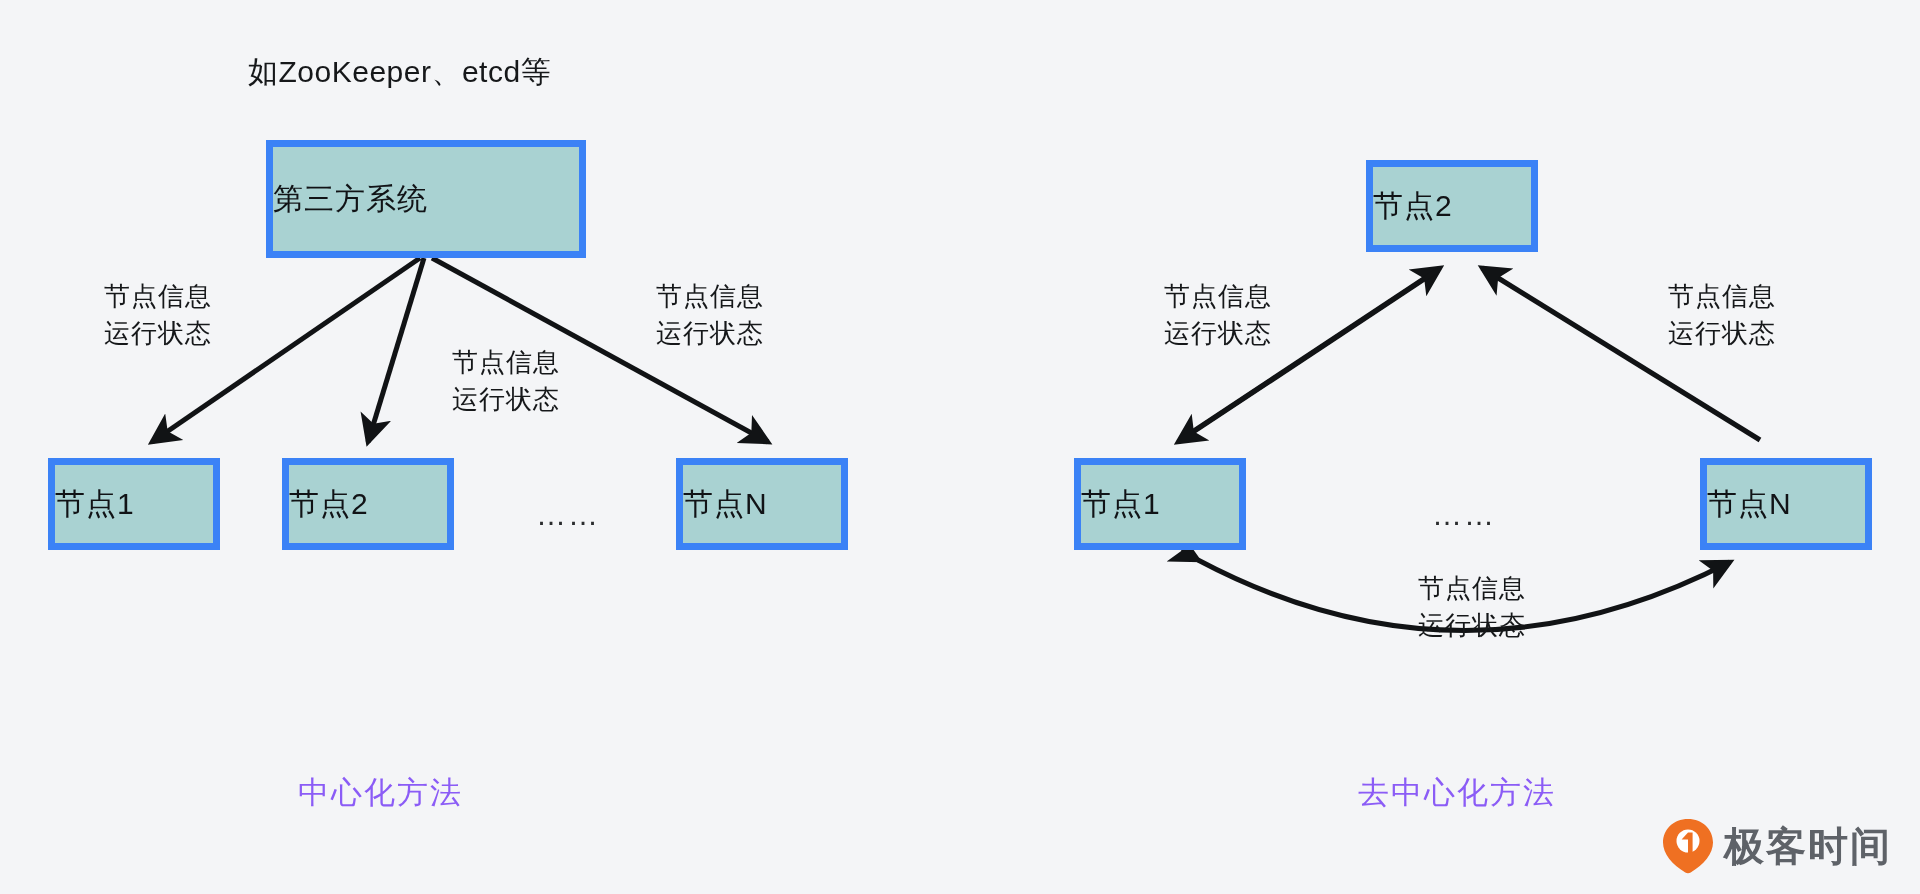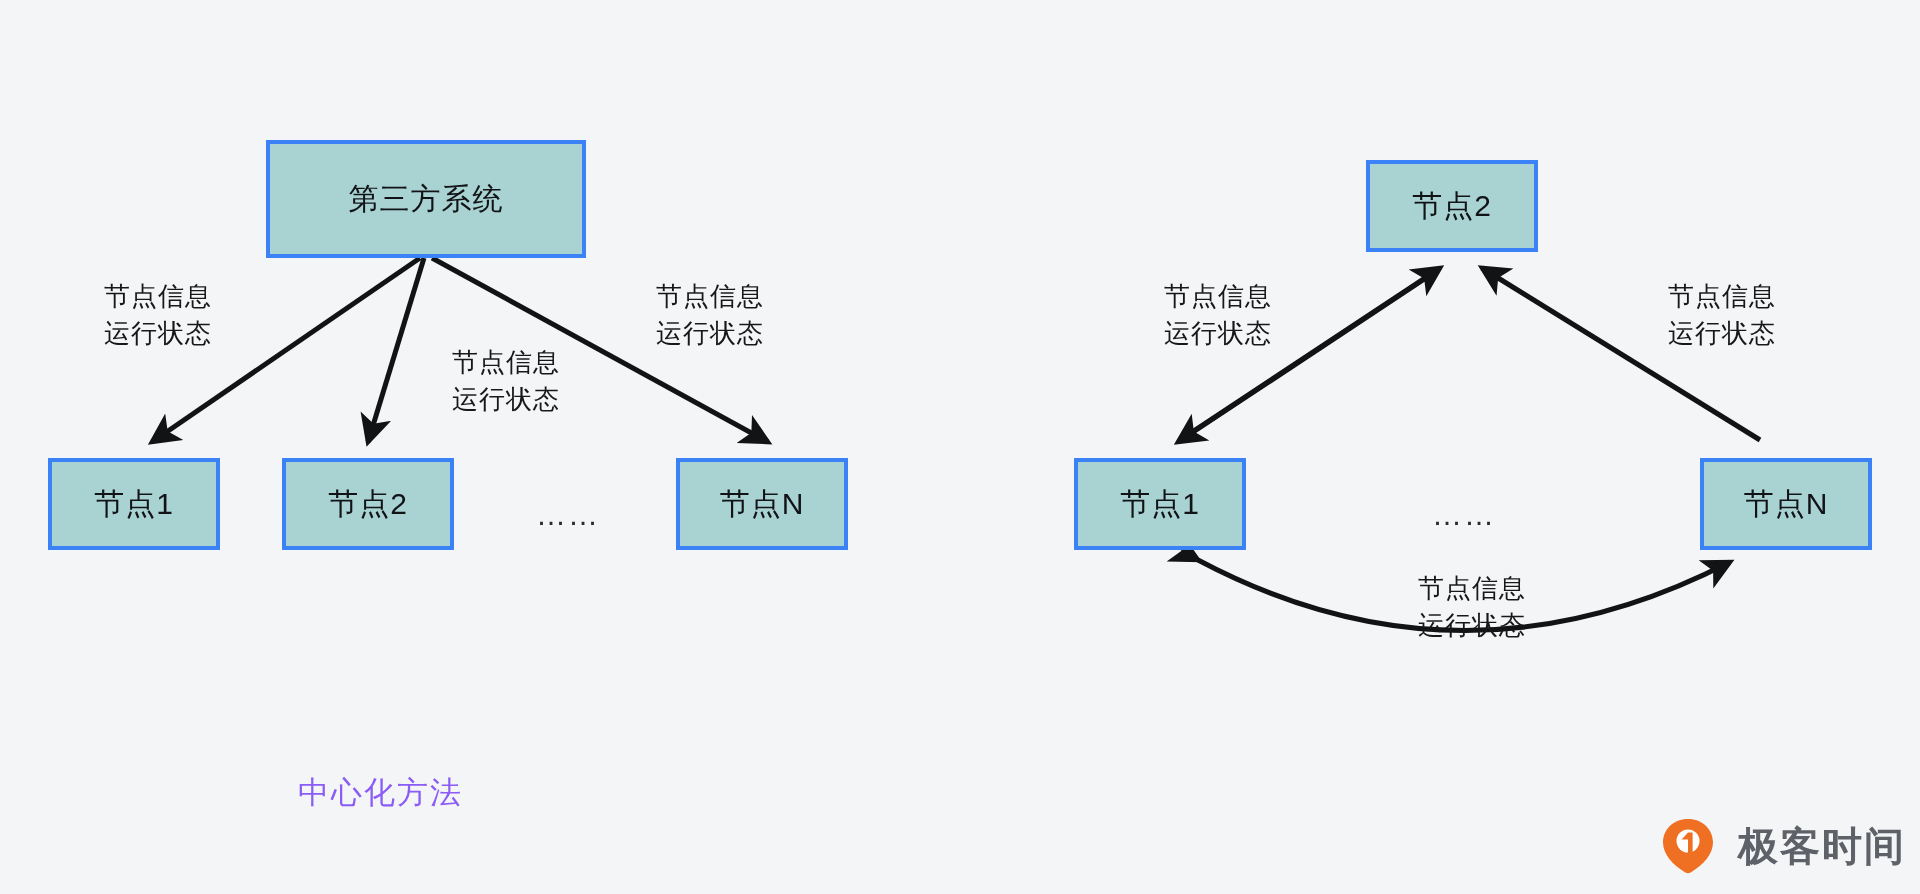--- a/index.html
+++ b/index.html
@@ -23,25 +23,24 @@
   }
   .svg-layer {
     position: absolute;
     left: 0; top: 0;
     width: 1920px;
     height: 894px;
   }
   .node-box {
     position: absolute;
     background: #a9d2d2;
-    border: 4px solid #3b82f6;
+    border: 7px solid #3b82f6;
     box-sizing: border-box;
     display: flex;
     align-items: center;
-    justify-content: center;
     font-size: 30px;
     letter-spacing: 1px;
     color: #111316;
   }
   .edge-label {
     position: absolute;
     font-size: 26px;
     line-height: 1.42;
     text-align: center;
     color: #16181a;
@@ -62,21 +61,21 @@
   .dots {
     position: absolute;
     font-size: 30px;
     letter-spacing: 2px;
     color: #2a2c2e;
   }
   .watermark {
     position: absolute;
     display: flex;
     align-items: center;
-    gap: 24px;
+    gap: 10px;
   }
   .wm-logo {
     width: 52px;
     height: 56px;
     position: relative;
   }
   .wm-text {
     font-size: 40px;
     color: #5e6268;
     letter-spacing: 2px;
@@ -103,20 +102,21 @@
 
     <line x1="1180" y1="440" x2="1440" y2="268" stroke="#111315" stroke-width="5" marker-end="url(#arrowhead)"></line>
 
     <line x1="1438" y1="270" x2="1178" y2="442" stroke="#111315" stroke-width="5" marker-end="url(#arrowhead)"></line>
 
     <line x1="1760" y1="440" x2="1482" y2="268" stroke="#111315" stroke-width="5" marker-end="url(#arrowhead)"></line>
 
     <path d="M 1198 560 Q 1462 700 1730 562" fill="none" stroke="#111315" stroke-width="5" marker-start="url(#arrowhead)" marker-end="url(#arrowhead)"></path>
   </svg>
 
+  <div class="caption-top" style="left:248px; top:52px;">如ZooKeeper、etcd等</div>
 
   <div class="node-box" style="left:266px; top:140px; width:320px; height:118px;">
     <span>第三方系统</span>
   </div>
 
   <div class="edge-label" style="left:58px; top:278px; width:200px;">
     <div>节点信息</div>
     <div>运行状态</div>
   </div>
 
@@ -168,20 +168,21 @@
 
   <div class="node-box" style="left:1700px; top:458px; width:172px; height:92px;">
     <span>节点N</span>
   </div>
 
   <div class="edge-label" style="left:1372px; top:570px; width:200px;">
     <div>节点信息</div>
     <div>运行状态</div>
   </div>
 
+  <div class="caption-bottom" style="left:1358px; top:772px;">去中心化方法</div>
 
   <div class="watermark" style="left:1662px; top:818px;">
     <div class="wm-logo">
       <svg width="52" height="56" viewBox="0 0 52 56" xmlns="http://www.w3.org/2000/svg">
         <path d="M26 1 C11.6 1 1 11.4 1 24.6 C1 35.6 10 46.6 23.3 54.6 C24.9 55.6 27.1 55.6 28.7 54.6 C42 46.6 51 35.6 51 24.6 C51 11.4 40.4 1 26 1 Z" fill="#ef7022"></path>
         <circle cx="26" cy="23" r="11.5" fill="#ffffff"></circle>
         <path d="M26 14.5 L26 44 L30.6 44 L30.6 14.5 Z" fill="#ef7022"></path>
         <path d="M26 14.5 L19.6 21.5 L26 21.5 Z" fill="#ef7022"></path>
       </svg>
     </div>

